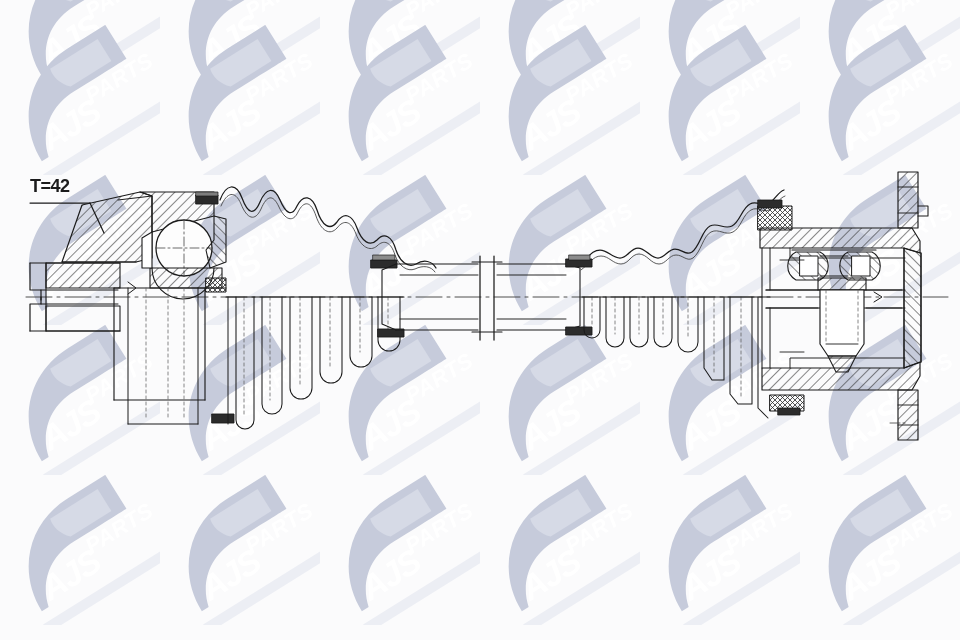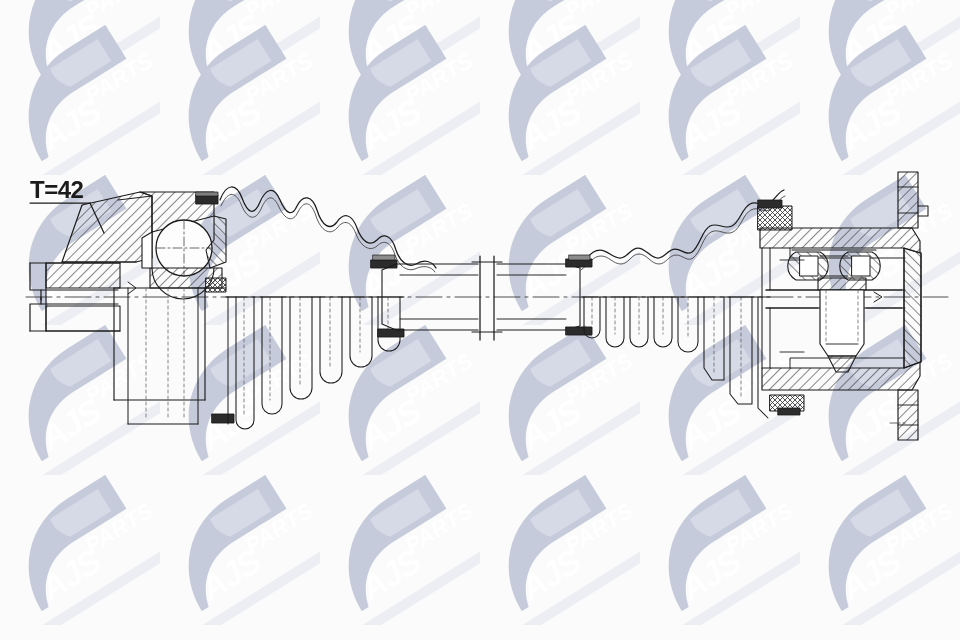--- a/index.html
+++ b/index.html
@@ -609,21 +609,21 @@
       </g>
 
       <g>
         <path d="M128,282 L136,288 L128,294" stroke-width="1"></path>
       </g>
 
     </g>
   </svg>
 
   <div id="labels">
-    <div class="label-text" style="left:30px; top:176px; font-size:24px;">T=42</div>
+    <div class="label-text" style="left:30px; top:176px; font-size:18px;">T=42</div>
     <svg width="960" height="640" style="position:absolute;left:0;top:0;pointer-events:none;">
       <g fill="none" stroke="#1b1b1b" stroke-width="1.25" stroke-linecap="round">
         <line x1="30" y1="203" x2="90" y2="203"></line>
         <line x1="90" y1="203" x2="104" y2="233"></line>
       </g>
     </svg>
   </div>
 
 </div>
 

